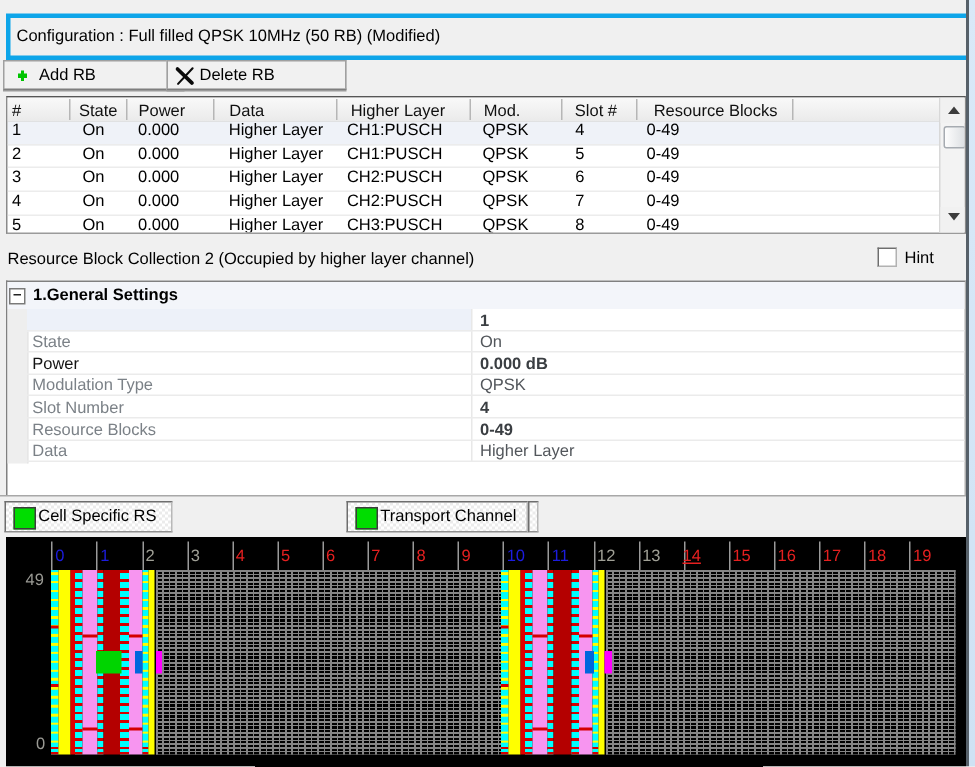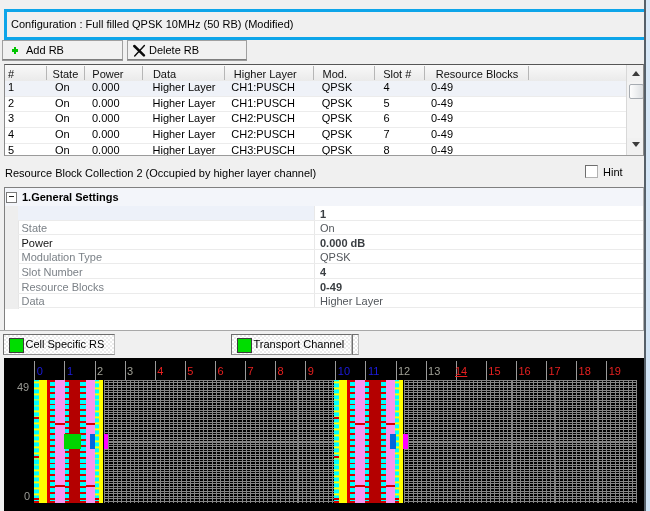--- a/index.html
+++ b/index.html
@@ -7,21 +7,21 @@
        font-family:"Liberation Sans",sans-serif;font-size:11px;color:#000;
        background:#f0f0f0;}
   .abs{position:absolute;}
   
   #titlebar{left:4px;top:9px;width:638px;height:25px;border:3px solid #0ea5e9;text-decoration:underline;}
   #titlebar .txt{left:4px;top:6px;}
   
   .tbtn{top:39.5px;height:18px;background:#f1f1f1;border:1px solid #a0a0a0;
         border-bottom-color:#7e7e7e;box-shadow:0 1px 0 #9a9a9a;}
   #btn-add{left:2px;width:119px;}
-  #btn-del{left:127px;width:118px;}
+  #btn-del{left:111px;width:118px;}
   .tbtn .lbl{position:absolute;top:3px;}
   #btn-add .lbl{left:23px;}
   #btn-del .lbl{left:21px;}
   #plus-icon{position:absolute;left:8.5px;top:6.8px;width:6.5px;height:6.5px;}
   #plus-icon:before{content:"";position:absolute;left:0;top:2.2px;width:6.5px;height:2.2px;background:#00c400;}
   #plus-icon:after{content:"";position:absolute;left:2.2px;top:0;width:2.2px;height:6.5px;background:#00c400;}
   #x-icon{position:absolute;left:5px;top:3.5px;}
   
   #rbtable{left:4px;top:63.5px;width:638px;height:90.5px;background:#fff;
            border-top:1.5px solid #565656;border-left:1px solid #8a8a8a;

